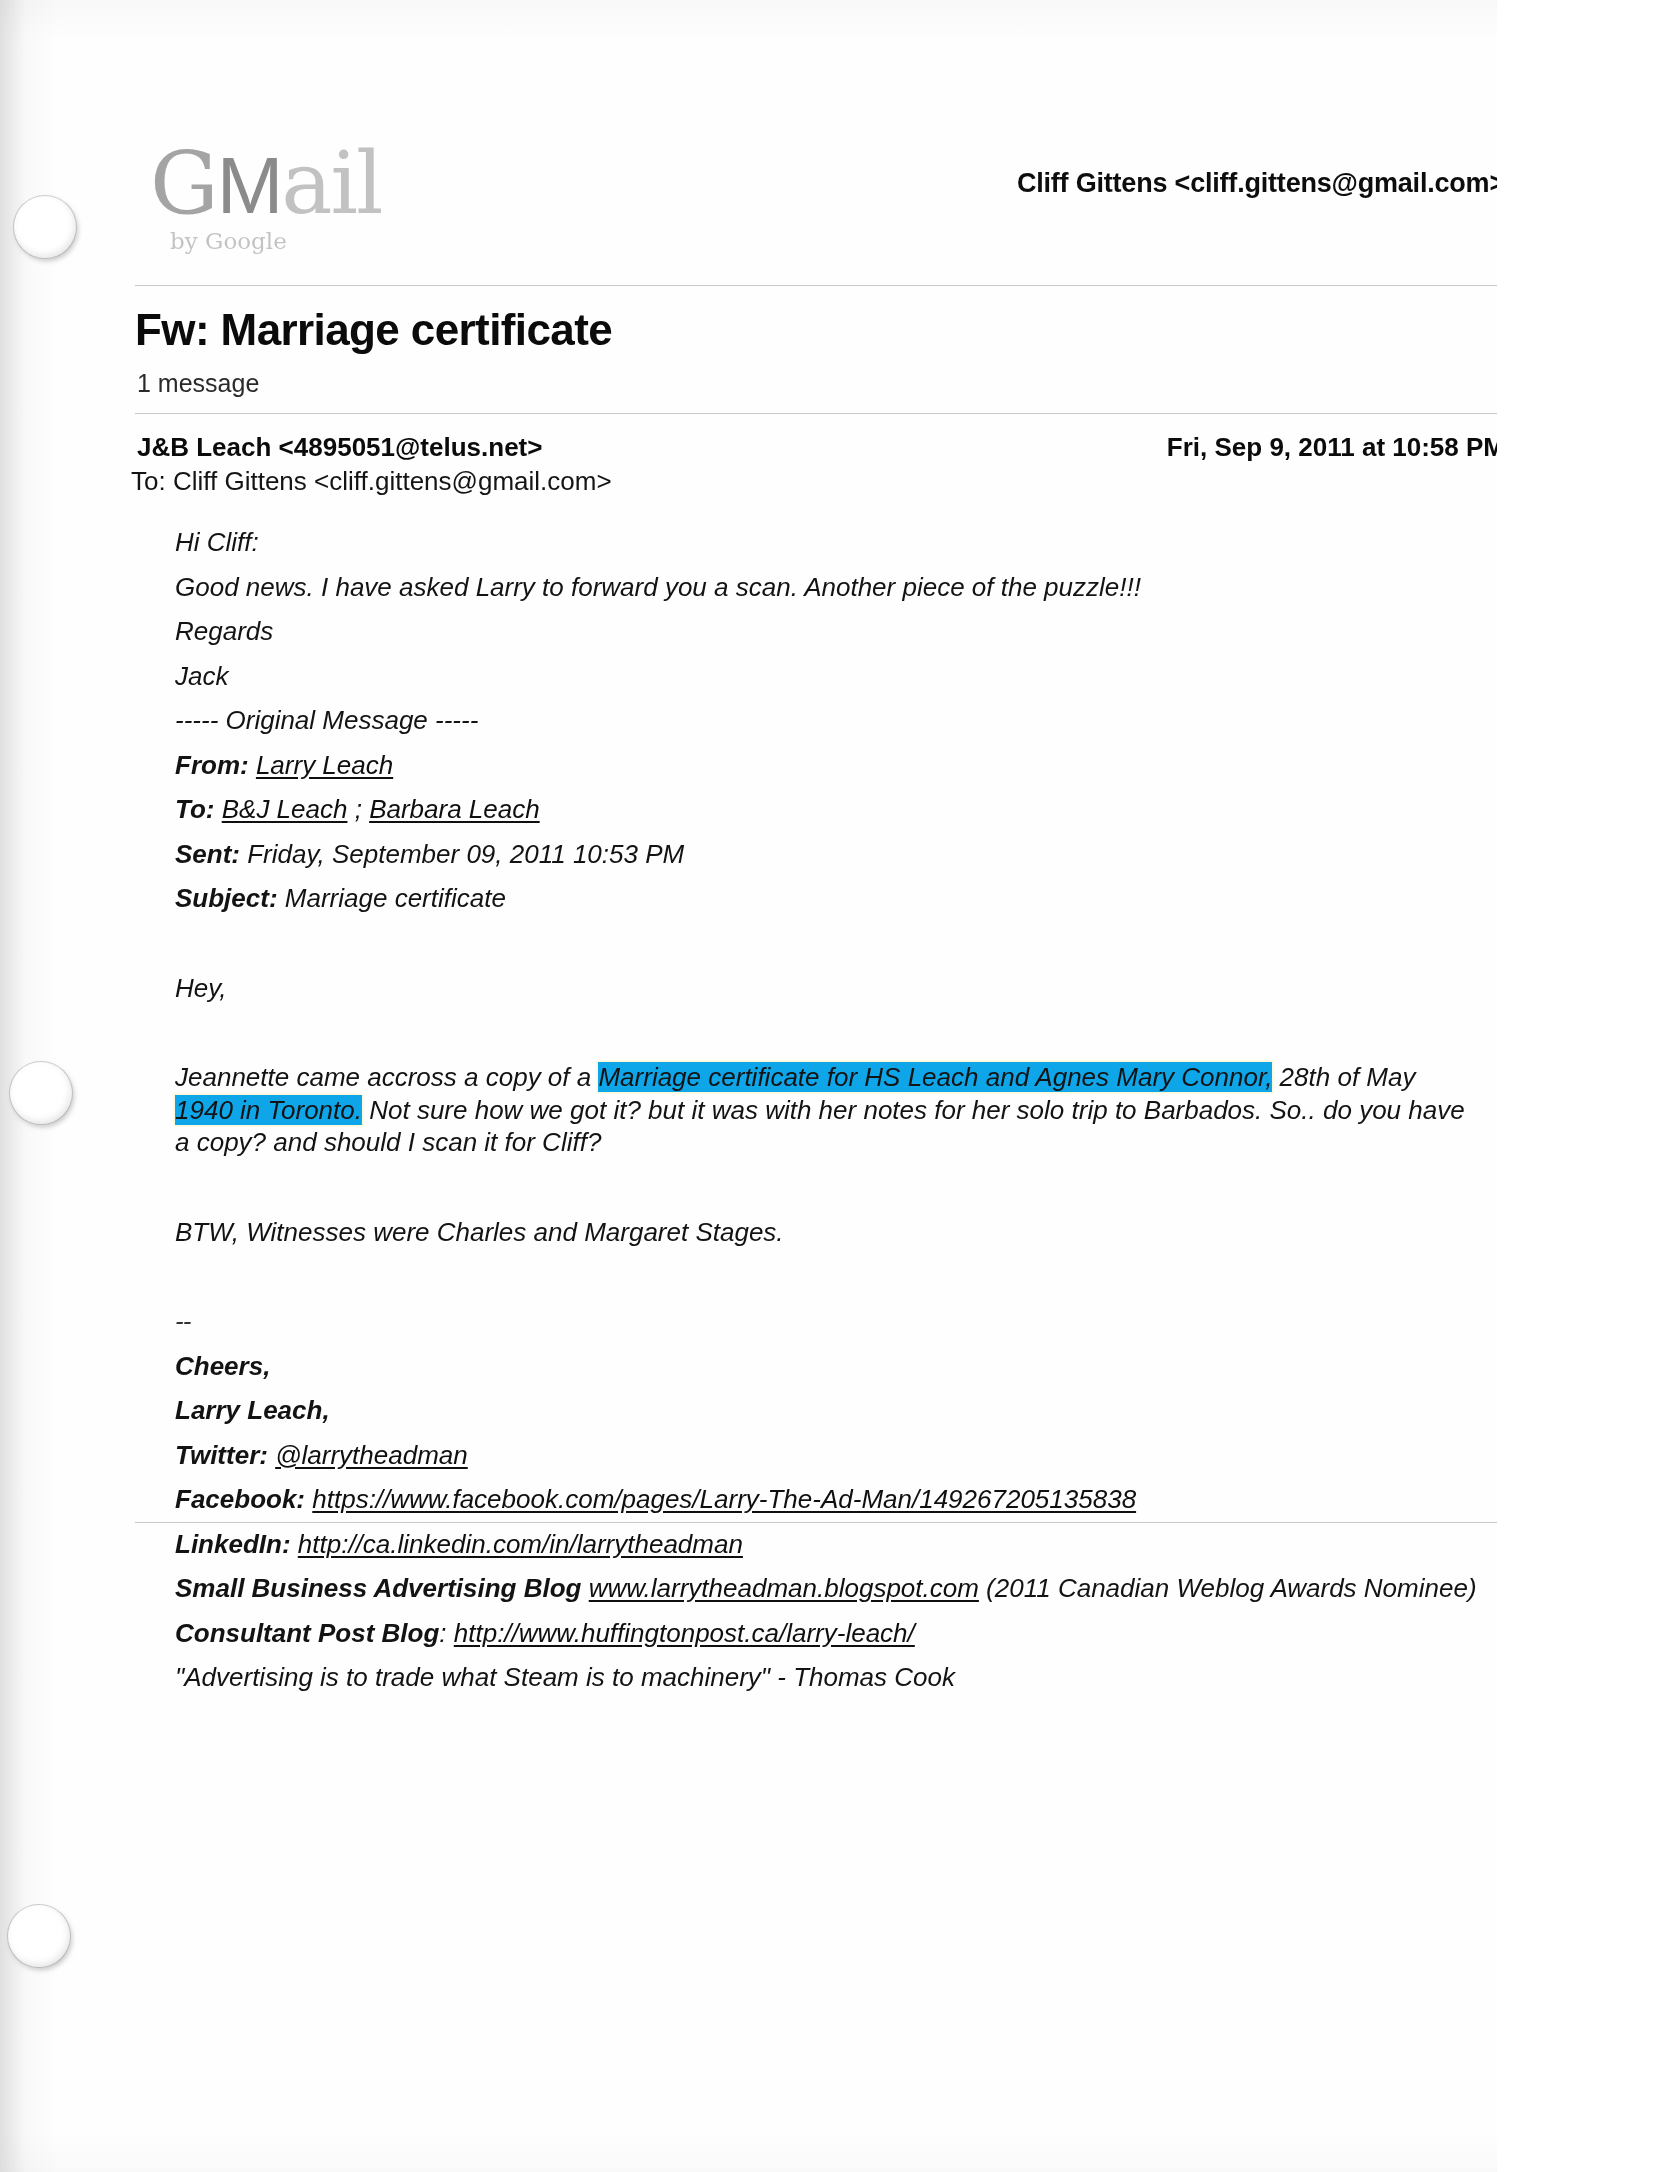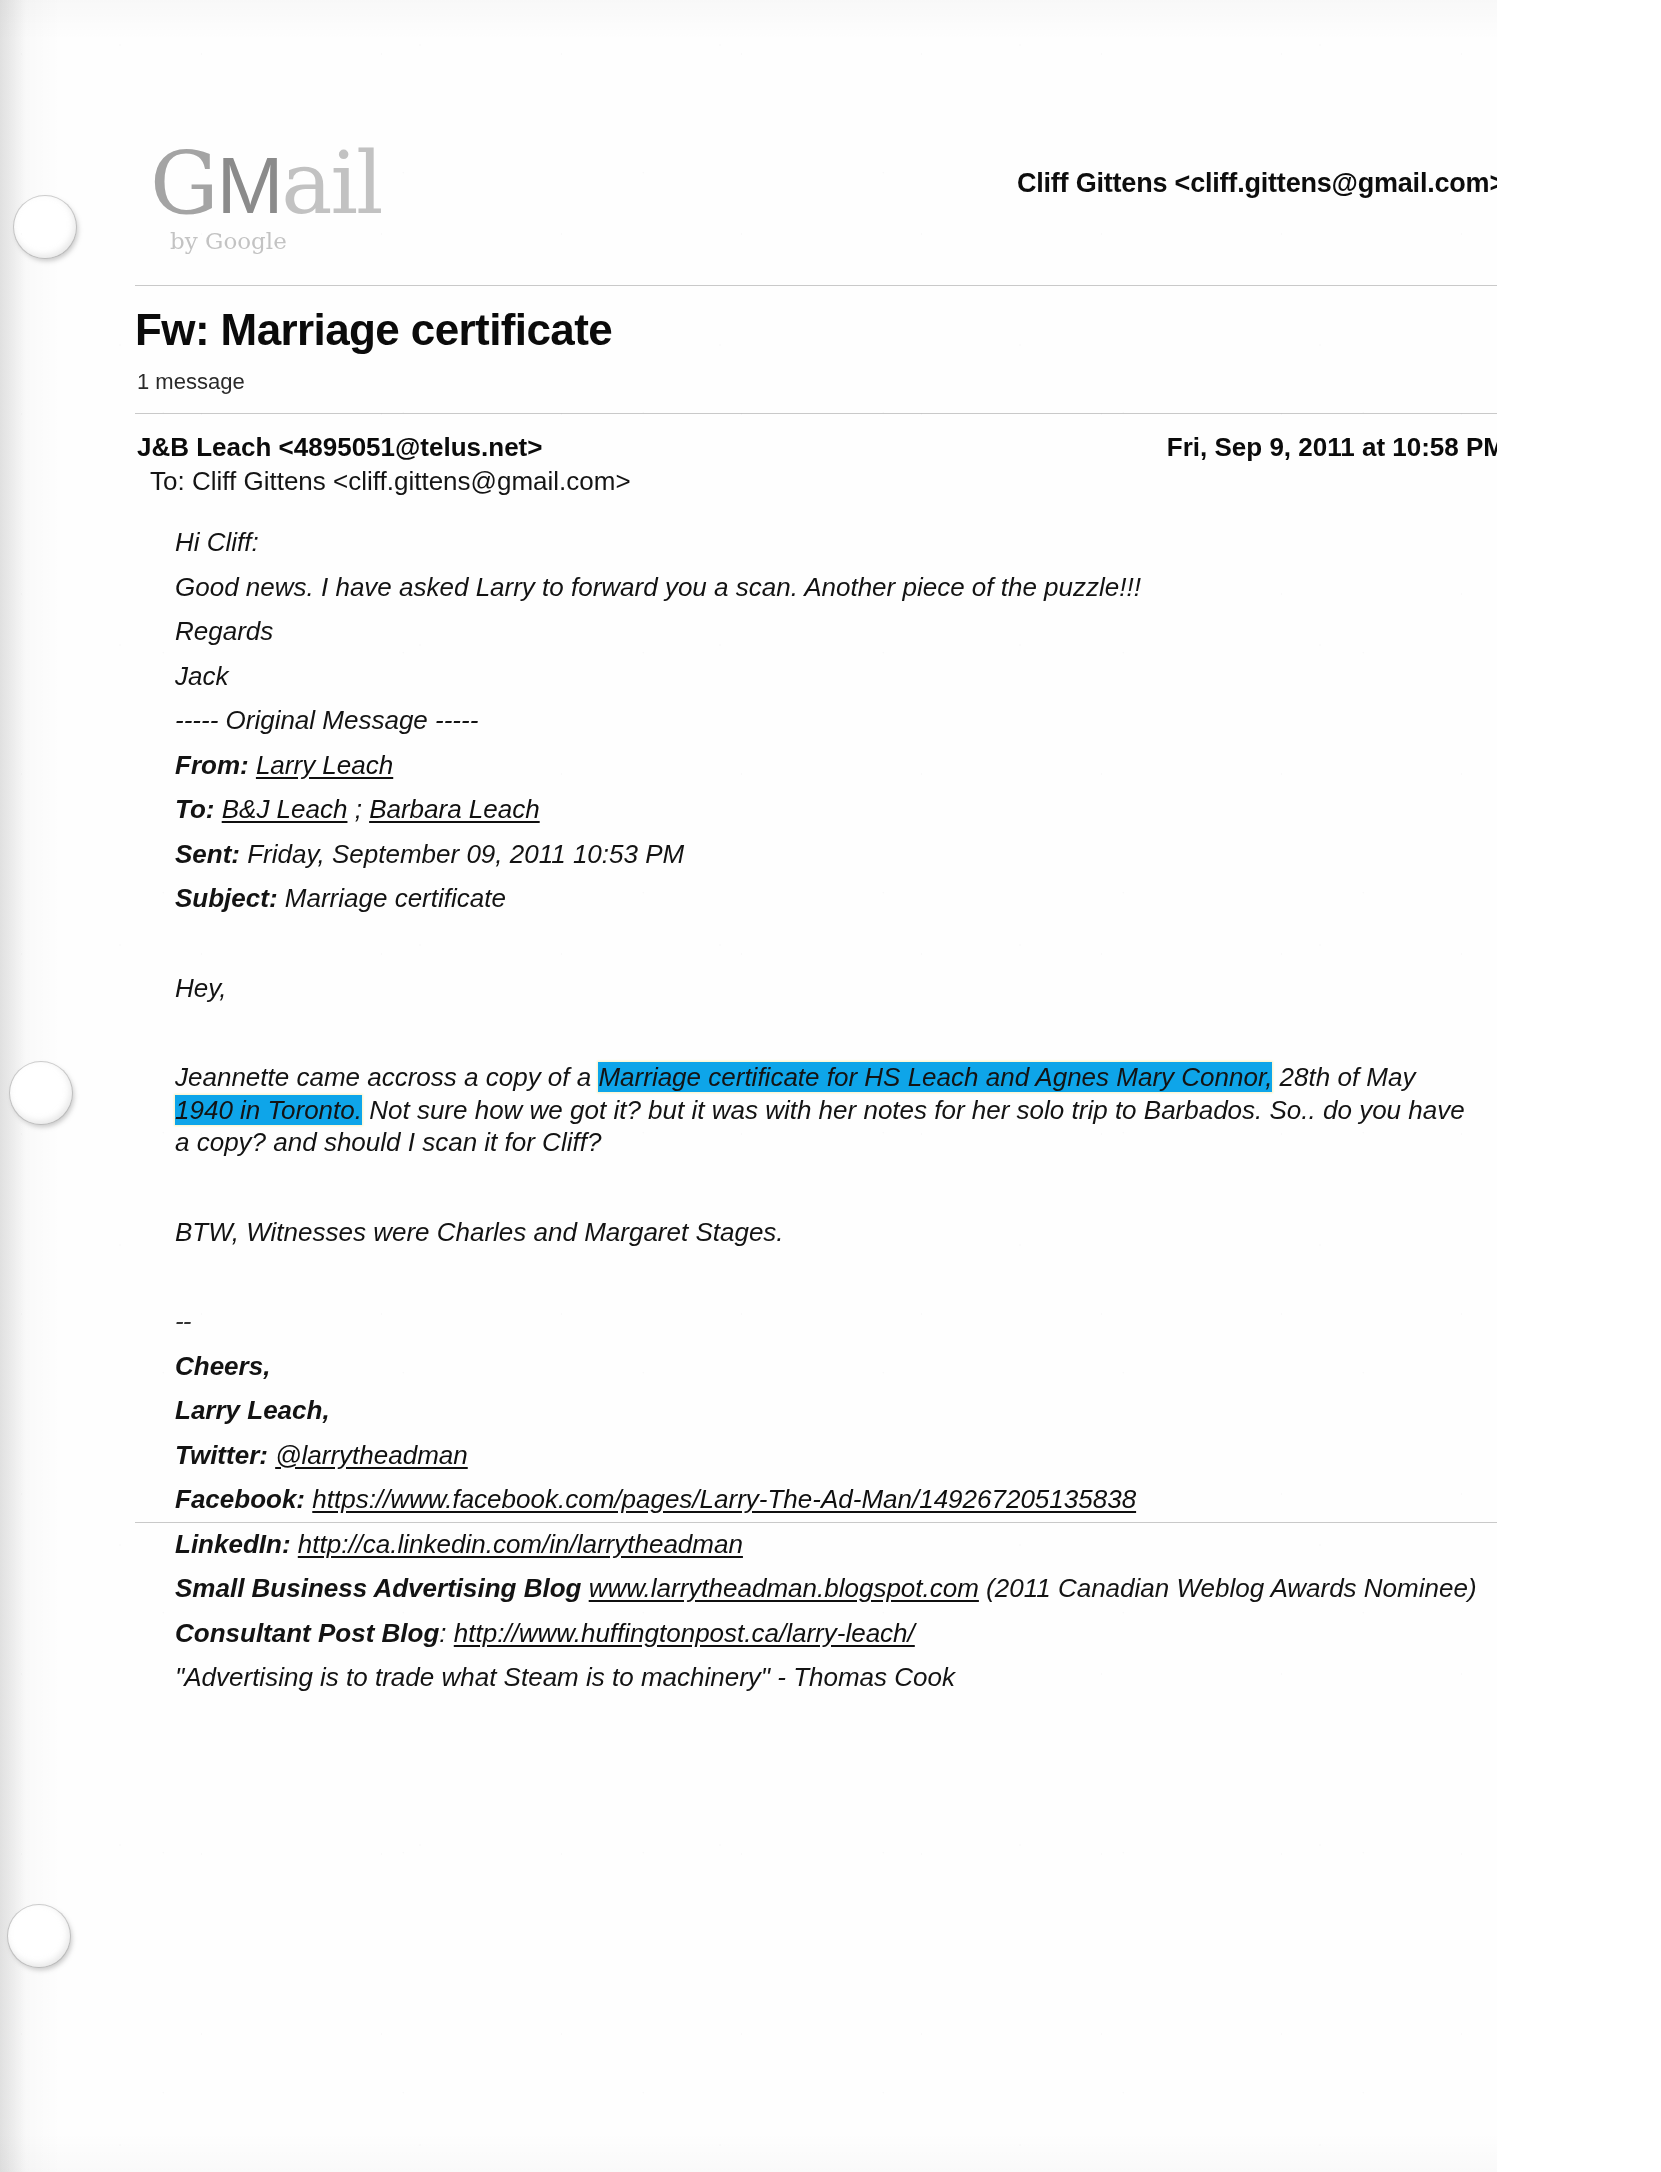--- a/index.html
+++ b/index.html
@@ -129,37 +129,37 @@
     font-size: 44px;
     font-weight: bold;
     color: #0b0b0b;
     letter-spacing: -0.6px;
     white-space: nowrap;
   }
   .msg-count {
     position: absolute;
     left: 137px;
     top: 369px;
-    font-size: 22px;
+    font-size: 25px;
     color: #2a2a2a;
   }
 
   
   .from-line {
     position: absolute;
     left: 137px;
     top: 432px;
     font-size: 26px;
     font-weight: bold;
     color: #0b0b0b;
     white-space: nowrap;
   }
   .to-line {
     position: absolute;
-    left: 150px;
+    left: 131px;
     top: 466px;
     font-size: 26px;
     color: #141414;
     white-space: nowrap;
   }
   .date-line {
     position: absolute;
     right: 156px;
     top: 432px;
     font-size: 26px;

